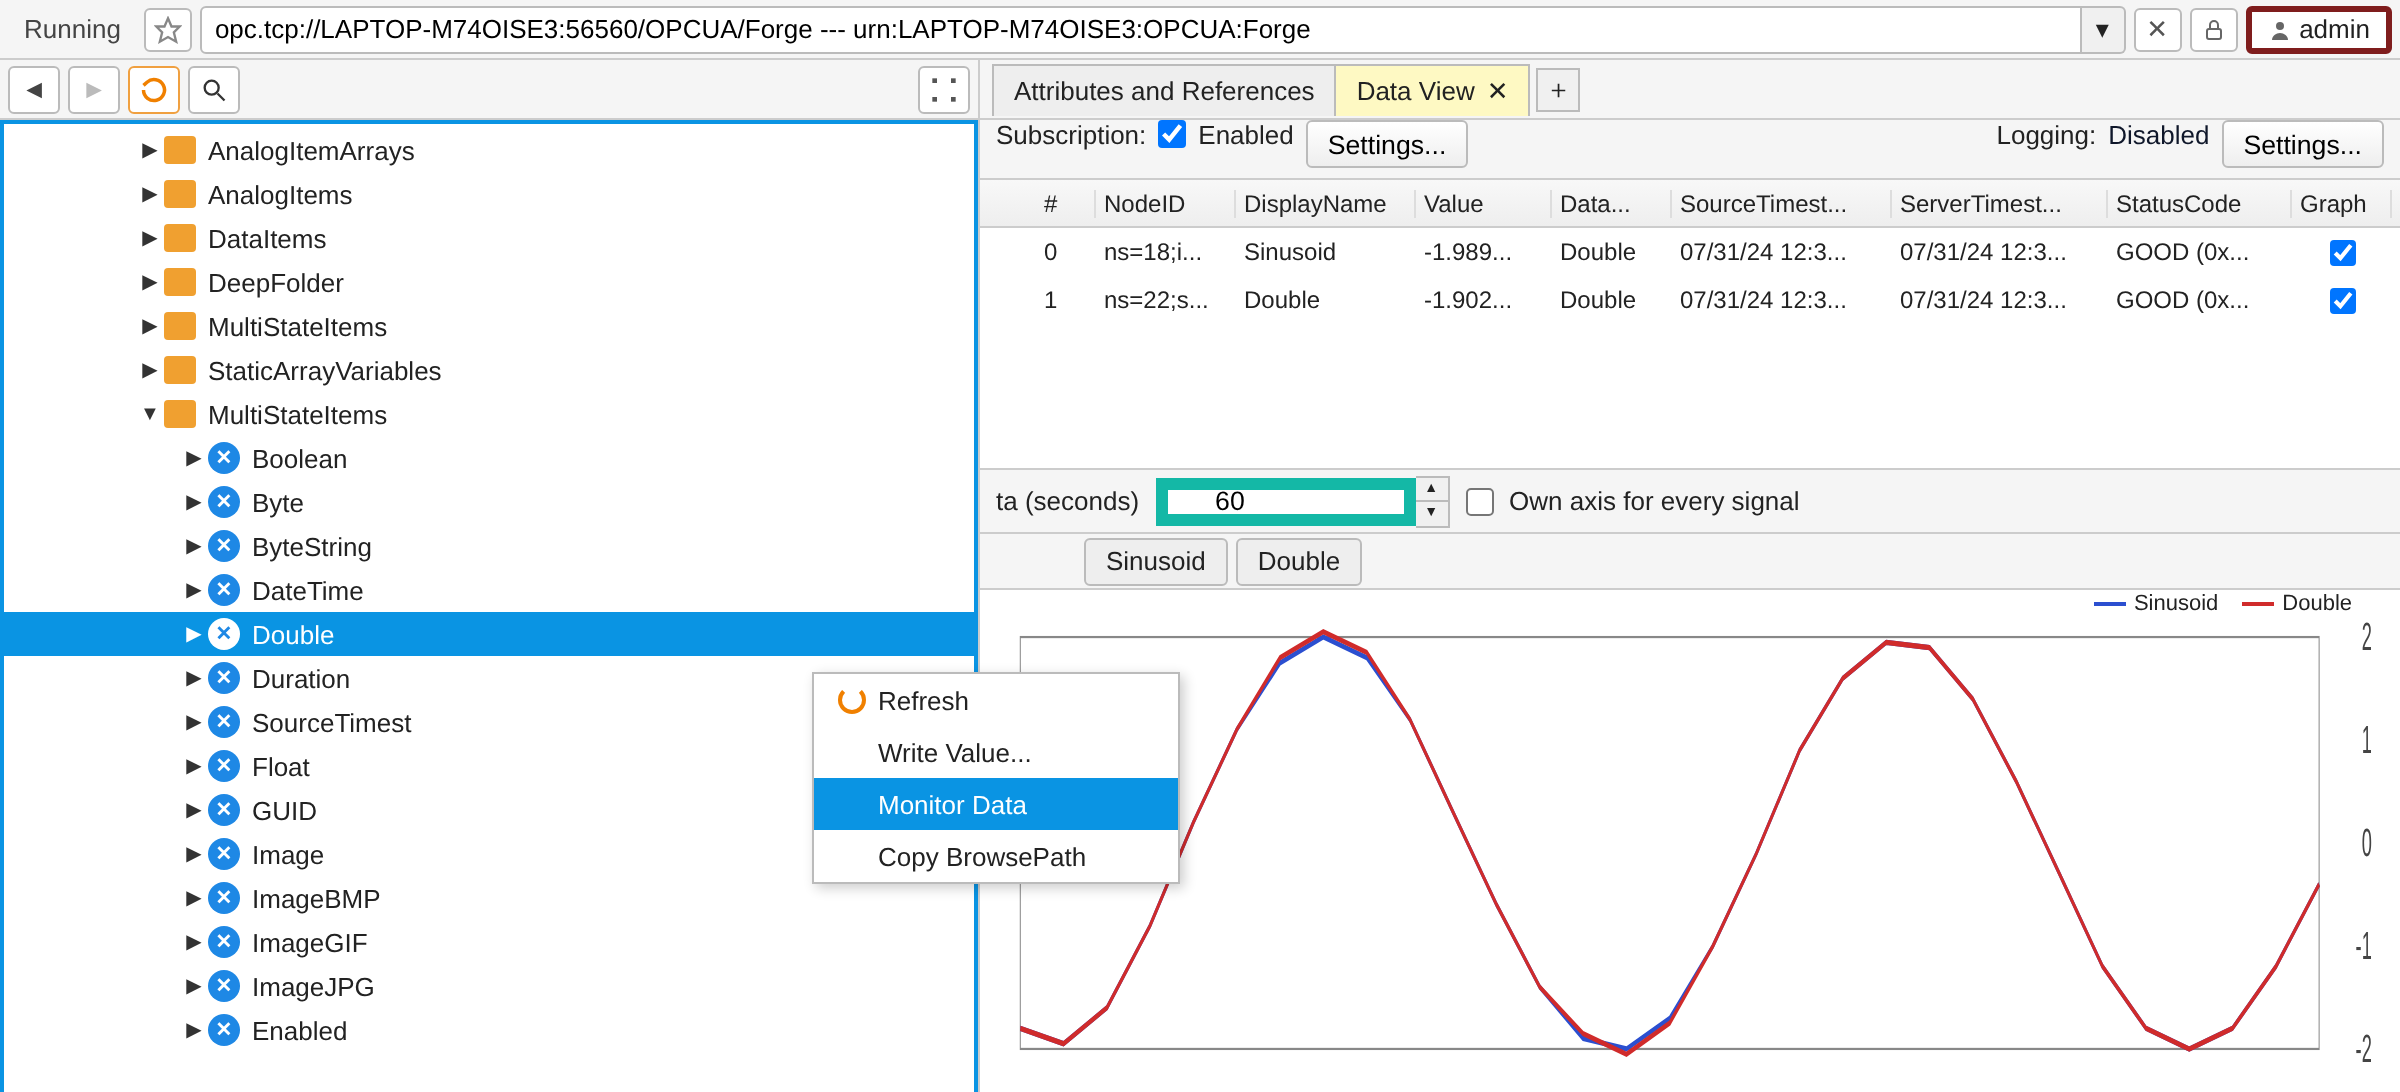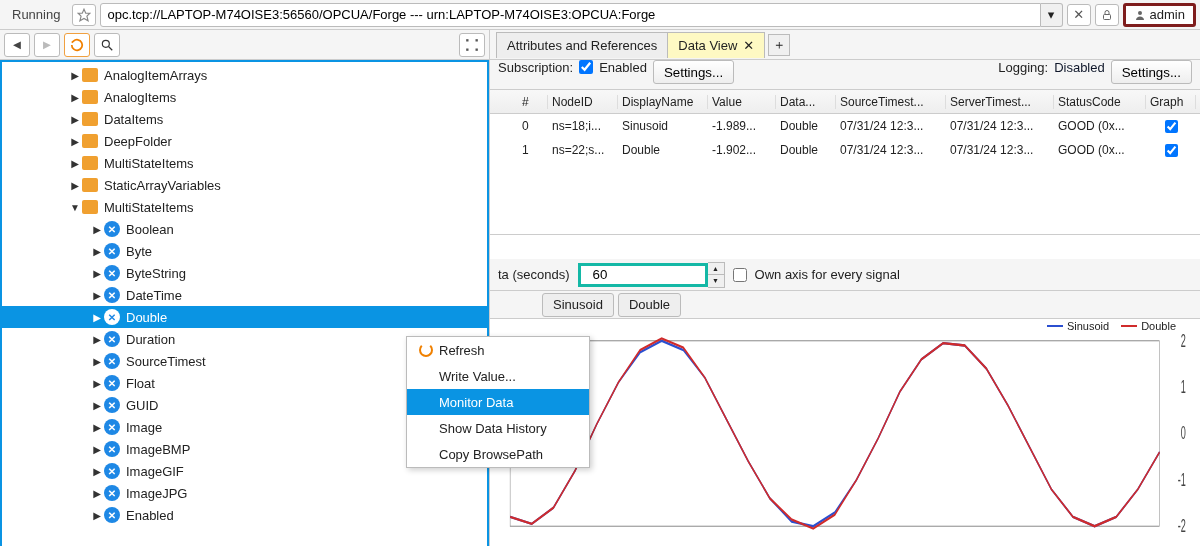--- a/index.html
+++ b/index.html
@@ -59,23 +59,23 @@
   .tbl { border-bottom:1px solid #ccc; }
   .tbl-head, .tbl-row { display:grid; grid-template-columns: 28px 30px 70px 90px 68px 60px 110px 108px 92px 50px; align-items:center; height:24px; font-size:12px; }
   .tbl-head { background:linear-gradient(#f8f8f8,#eee); border-bottom:1px solid #ccc; }
   .tbl-head > div { padding:0 4px; border-right:1px solid #ddd; overflow:hidden; text-overflow:ellipsis; white-space:nowrap; }
   .tbl-row > div { padding:0 4px; overflow:hidden; text-overflow:ellipsis; white-space:nowrap; }
   .tbl-body { height: 120px; }
   .tbl-body .tbl-row:nth-child(odd) { background:#fff; }
   .tbl-chk { display:flex; justify-content:center; }
 
   
-  .chart-controls { display:flex; align-items:center; height:32px; border-bottom:1px solid #ccc; background:#f5f5f5; padding:0 8px; gap:8px;margin-top:24px; }
+  .chart-controls { display:flex; align-items:center; height:32px; border-bottom:1px solid #ccc; background:#f5f5f5; padding:0 8px; gap:8px; }
   .spin { display:flex; align-items:center; }
-  .spin input { width:130px; height:24px; border:3px solid #14b8a6; padding:0 12px; }
+  .spin input { width:130px; height:24px; border:6px solid #14b8a6; padding:0 24px; }
   .spin-btns { display:flex; flex-direction:column; border:1px solid #bbb; border-left:none; }
   .spin-btns div { width:16px; height:12px; display:flex; align-items:center; justify-content:center; font-size:7px; background:#f0f0f0; cursor:pointer; }
   .spin-btns div:first-child { border-bottom:1px solid #bbb; }
 
   
   .series-tabs { display:flex; align-items:center; height:28px; background:#f5f5f5; padding-left:52px; gap:0; border-bottom:1px solid #ccc; }
   .stab { height:24px; padding:0 10px; border:1px solid #bbb; background:#eee; display:flex; align-items:center; cursor:pointer; margin-right:4px; border-radius:3px; }
 
   
   .chart-area { flex:1; position:relative; padding:6px 10px 4px 10px; }
@@ -405,19 +405,15 @@
     <div class="ctx-item">
       <span style="width: 14px;"></span>
       <span>Write Value...</span>
     </div>
     <div class="ctx-item hl">
       <span style="width: 14px;"></span>
       <span>Monitor Data</span>
     </div>
     <div class="ctx-item">
       <span style="width: 14px;"></span>
-      <span>Show Data History</span>
-    </div>
-    <div class="ctx-item">
-      <span style="width: 14px;"></span>
       <span>Copy BrowsePath</span>
     </div>
   </div>
 
 </body></html>

